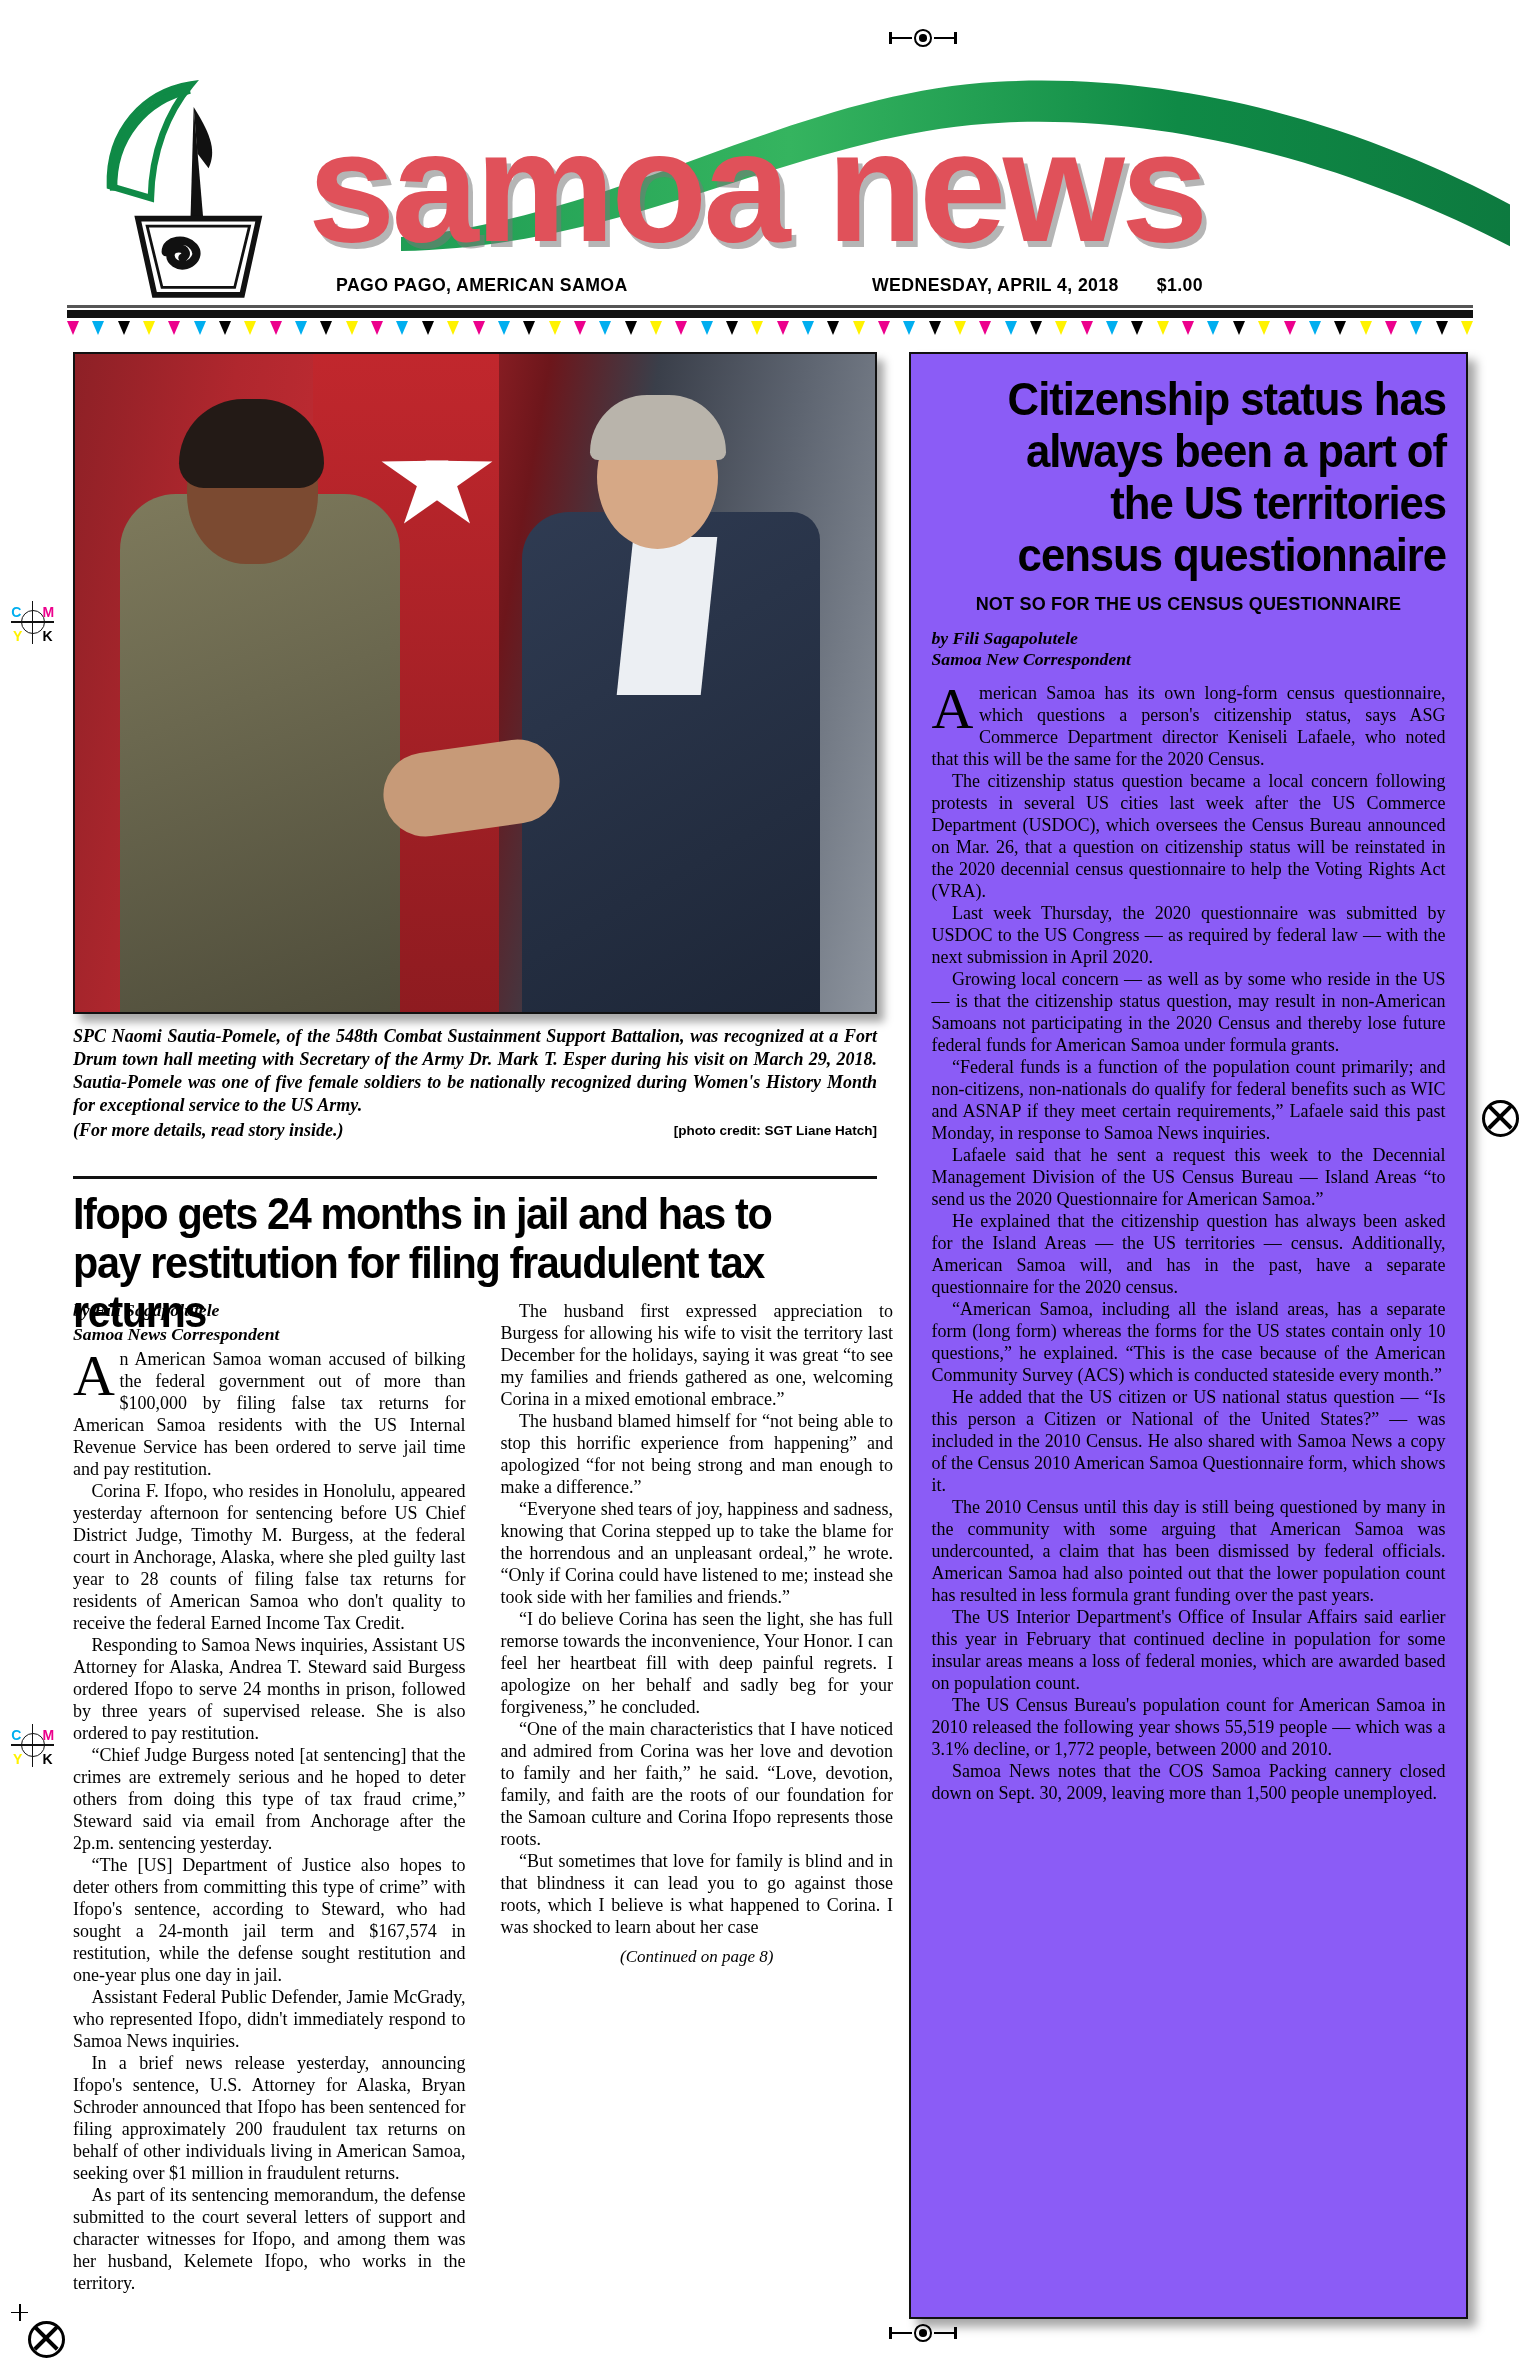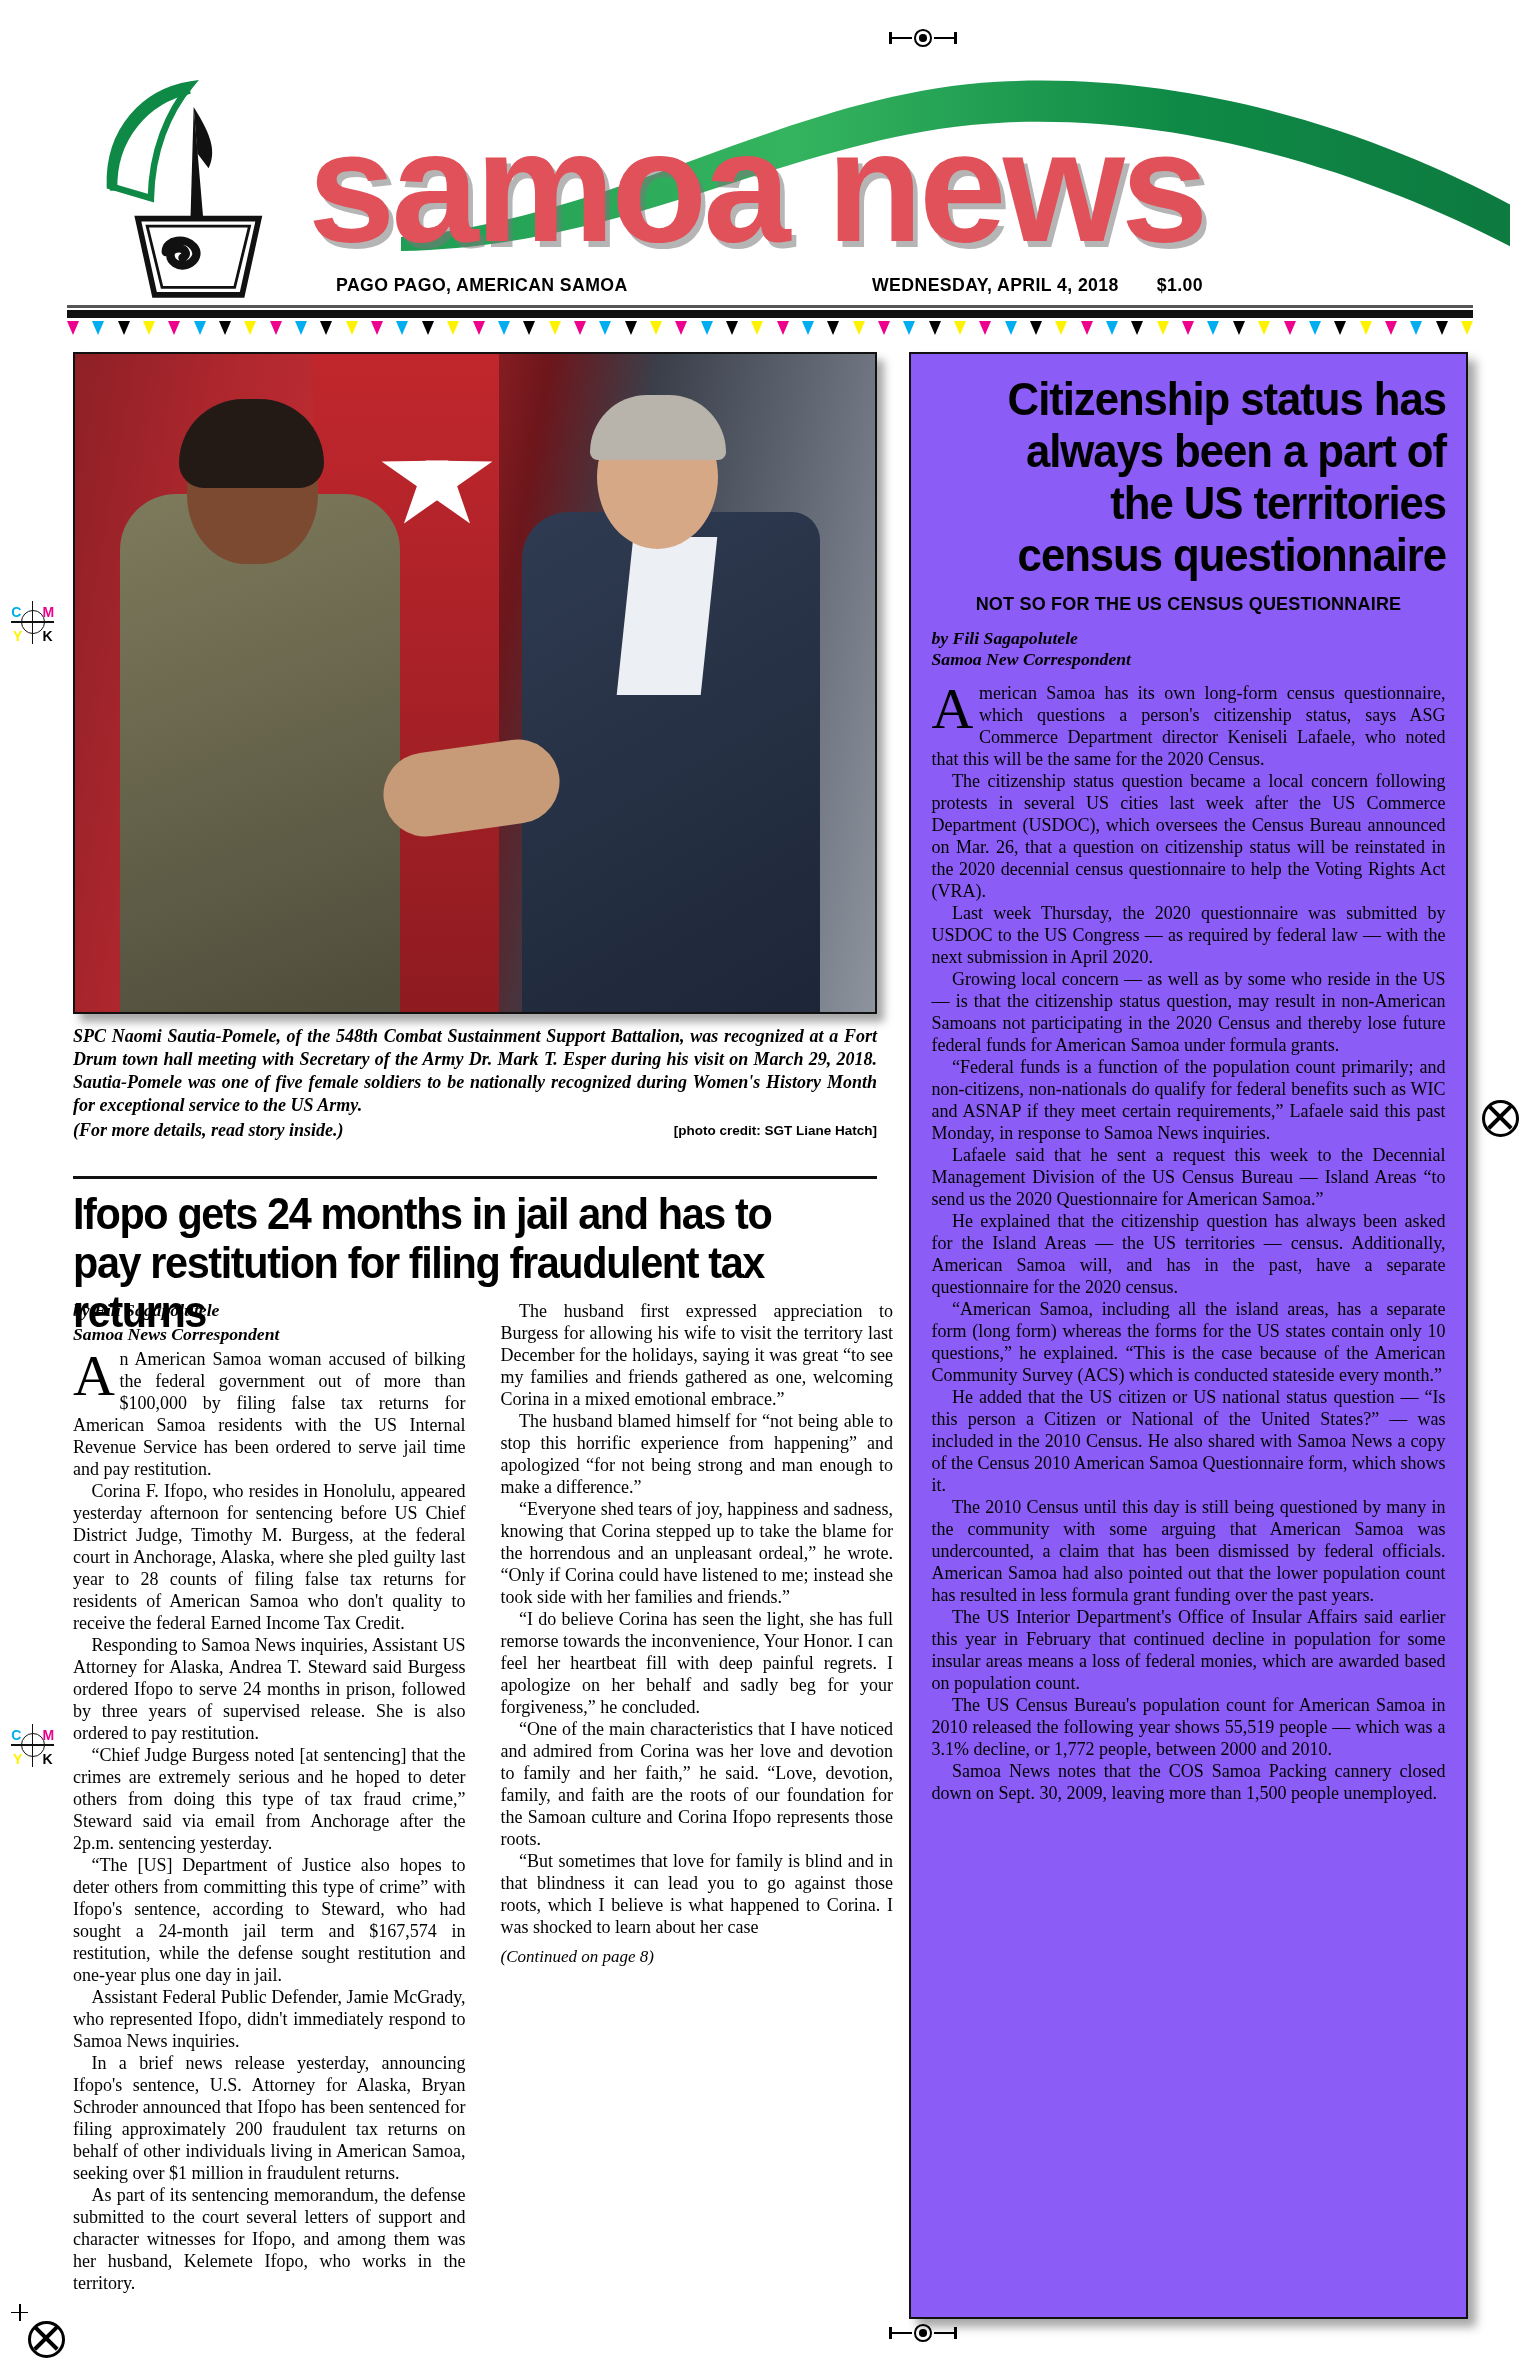--- a/index.html
+++ b/index.html
@@ -135,21 +135,21 @@
     font-size:18px; line-height:22px; text-align:justify;
     text-indent:18.6px; hyphens:auto; -webkit-hyphens:auto;
   }
   p.body.nofirst { text-indent:0; }
   .dropcap::first-letter {
     float:left; font-size:58px; line-height:47px;
     padding:3.7px 4.7px 0 0; font-family:"Liberation Serif", serif;
   }
   .contd {
     font-family:"Liberation Serif", serif; font-style:italic;
-    font-size:17px; text-align:left; margin-top:9.3px;
+    font-size:17px; text-align:center; margin-top:9.3px;
   }
 
   
   .right-box {
     position:absolute; left:909px; top:352px; width:559px; height:1967px;
     background:#8b5cf6; border:2.8px solid #111;
     box-shadow: 7.5px 8.4px 9.3px rgba(0,0,0,.35);
     padding:18.6px 20.5px 15px 20.5px; overflow:hidden;
   }
   .rb-headline {

